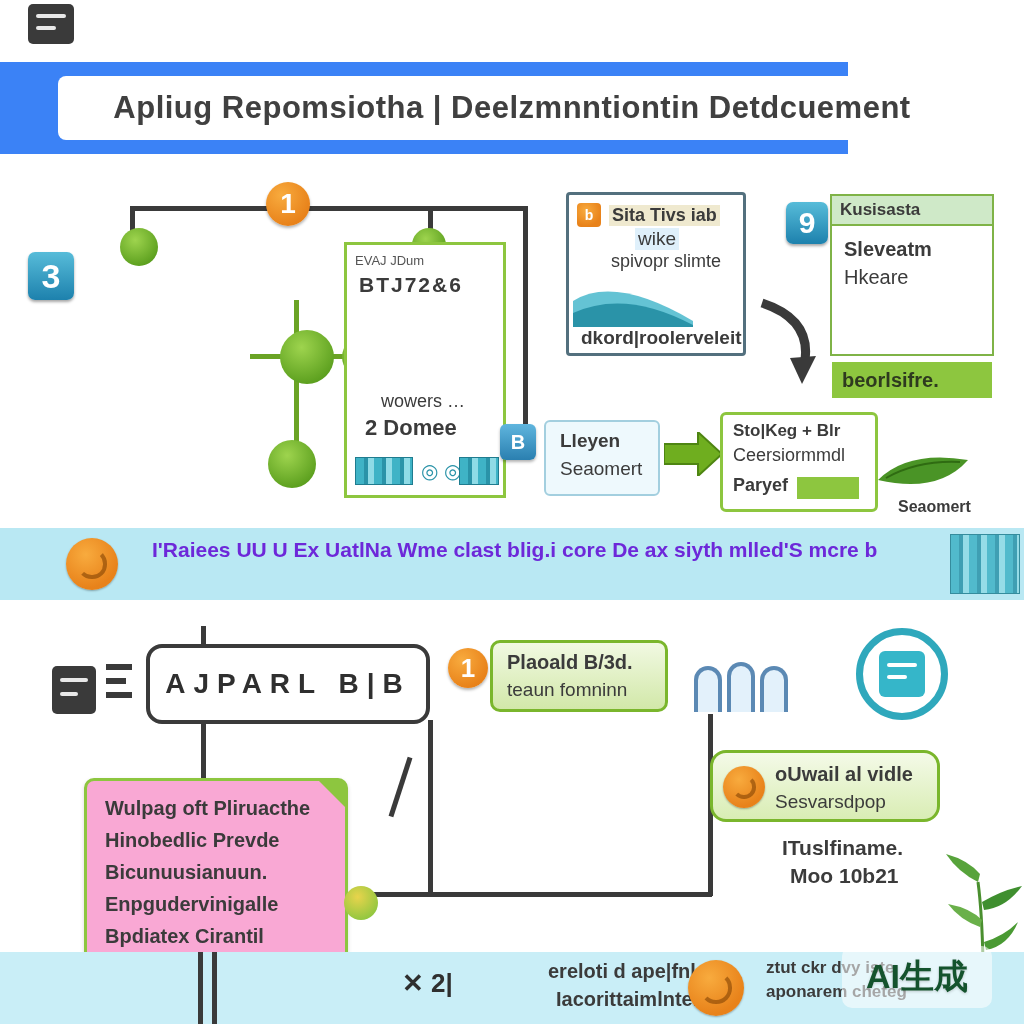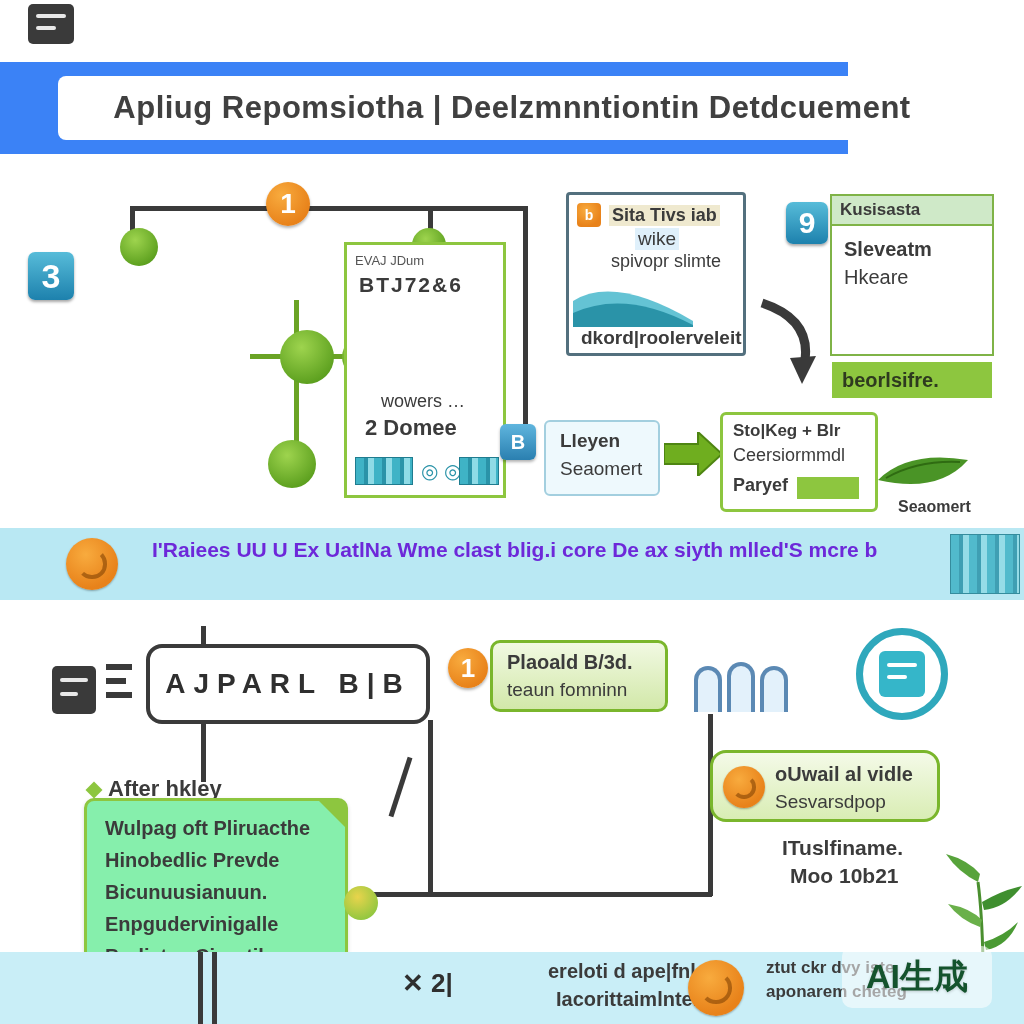--- a/index.html
+++ b/index.html
@@ -200,21 +200,21 @@
   <div class="abs" style="left:856px;top:628px;width:92px;height:92px;border:7px solid #2fa8bc;border-radius:50%;background:#fff;box-sizing:border-box;display:flex;align-items:center;justify-content:center;">
     <div style="width:46px;height:46px;background:#35b6c9;border-radius:6px;position:relative;">
       <div style="position:absolute;left:8px;top:12px;width:30px;height:4px;background:#fff;border-radius:2px;"></div>
       <div style="position:absolute;left:8px;top:24px;width:20px;height:4px;background:#fff;border-radius:2px;"></div>
     </div>
   </div>
 
   <div class="abs" style="left:88px;top:784px;width:12px;height:12px;background:#8dc63f;transform:rotate(45deg);"></div>
   <span class="t" style="left:108px;top:776px;font-size:22px;font-weight:bold;">After hkley</span>
 
-  <div class="abs" style="left:84px;top:798px;width:264px;height:206px;border:3px solid #8dc63f;border-radius:10px;background:#86efac;box-sizing:border-box;box-shadow:0 2px 4px rgba(0,0,0,.15);text-decoration:underline;">
+  <div class="abs" style="left:84px;top:778px;width:264px;height:206px;border:3px solid #8dc63f;border-radius:10px;background:#f9a8d4;box-sizing:border-box;box-shadow:0 2px 4px rgba(0,0,0,.15);text-decoration:underline;">
     <div class="abs" style="right:0;top:0;width:0;height:0;border-left:26px solid transparent;border-top:26px solid #8dc63f;"></div>
     <span class="t" style="left:18px;top:16px;font-size:20px;font-weight:600;">Wulpag oft Pliruacthe</span>
     <span class="t" style="left:18px;top:48px;font-size:20px;font-weight:600;">Hinobedlic Prevde</span>
     <span class="t" style="left:18px;top:80px;font-size:20px;font-weight:600;">Bicunuusianuun.</span>
     <span class="t" style="left:18px;top:112px;font-size:20px;font-weight:600;">Enpgudervinigalle</span>
     <span class="t" style="left:18px;top:144px;font-size:20px;font-weight:600;">Bpdiatex Cirantil</span>
   </div>
 
   <div class="abs" style="left:344px;top:886px;width:34px;height:34px;border-radius:50%;background:radial-gradient(circle at 40% 32%,#e8d44c,#8dc63f 80%);"></div>
 

